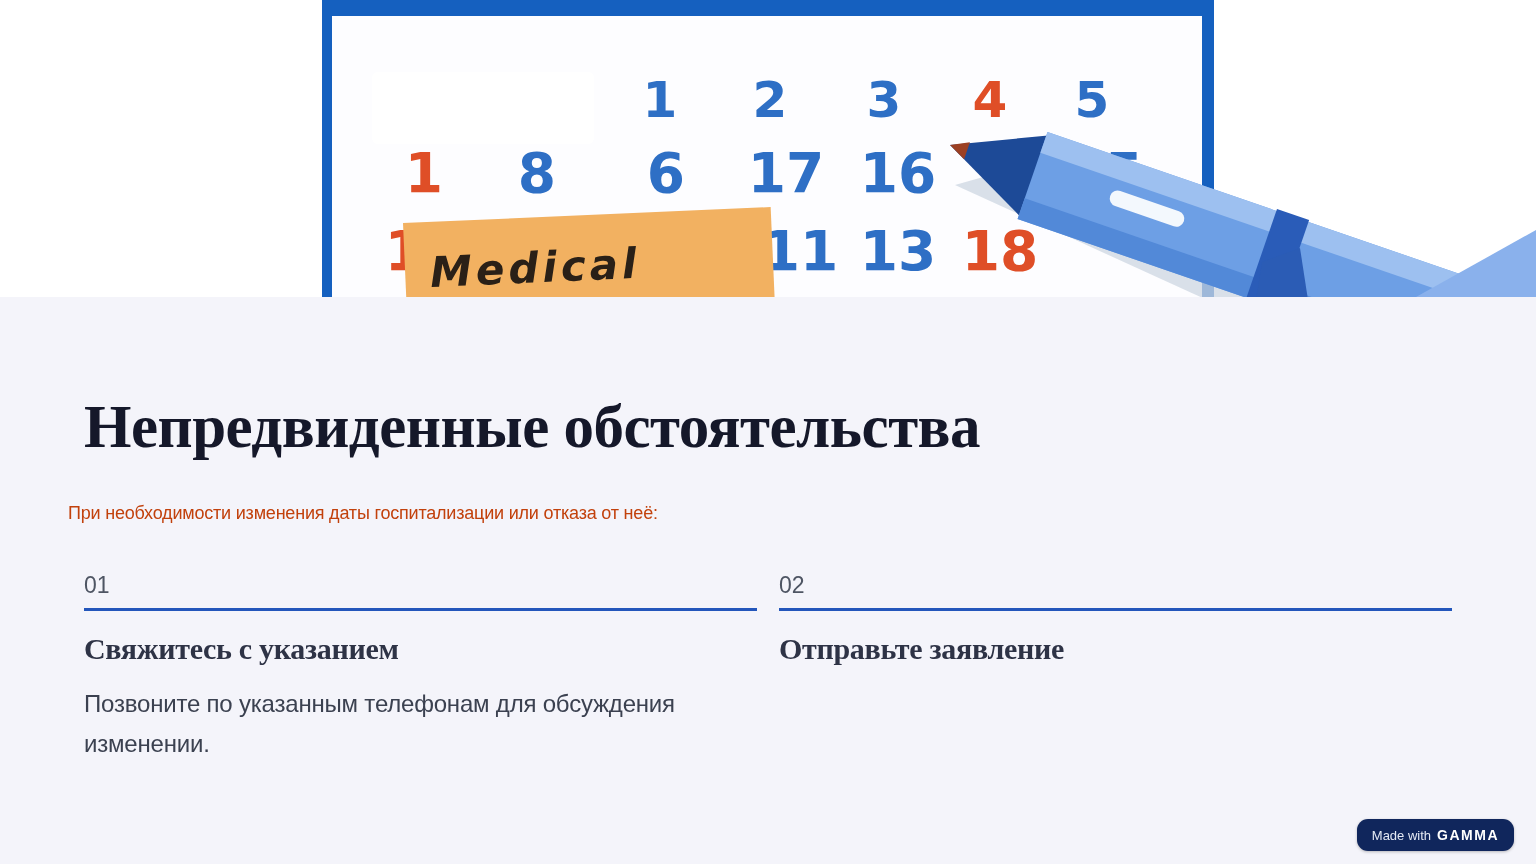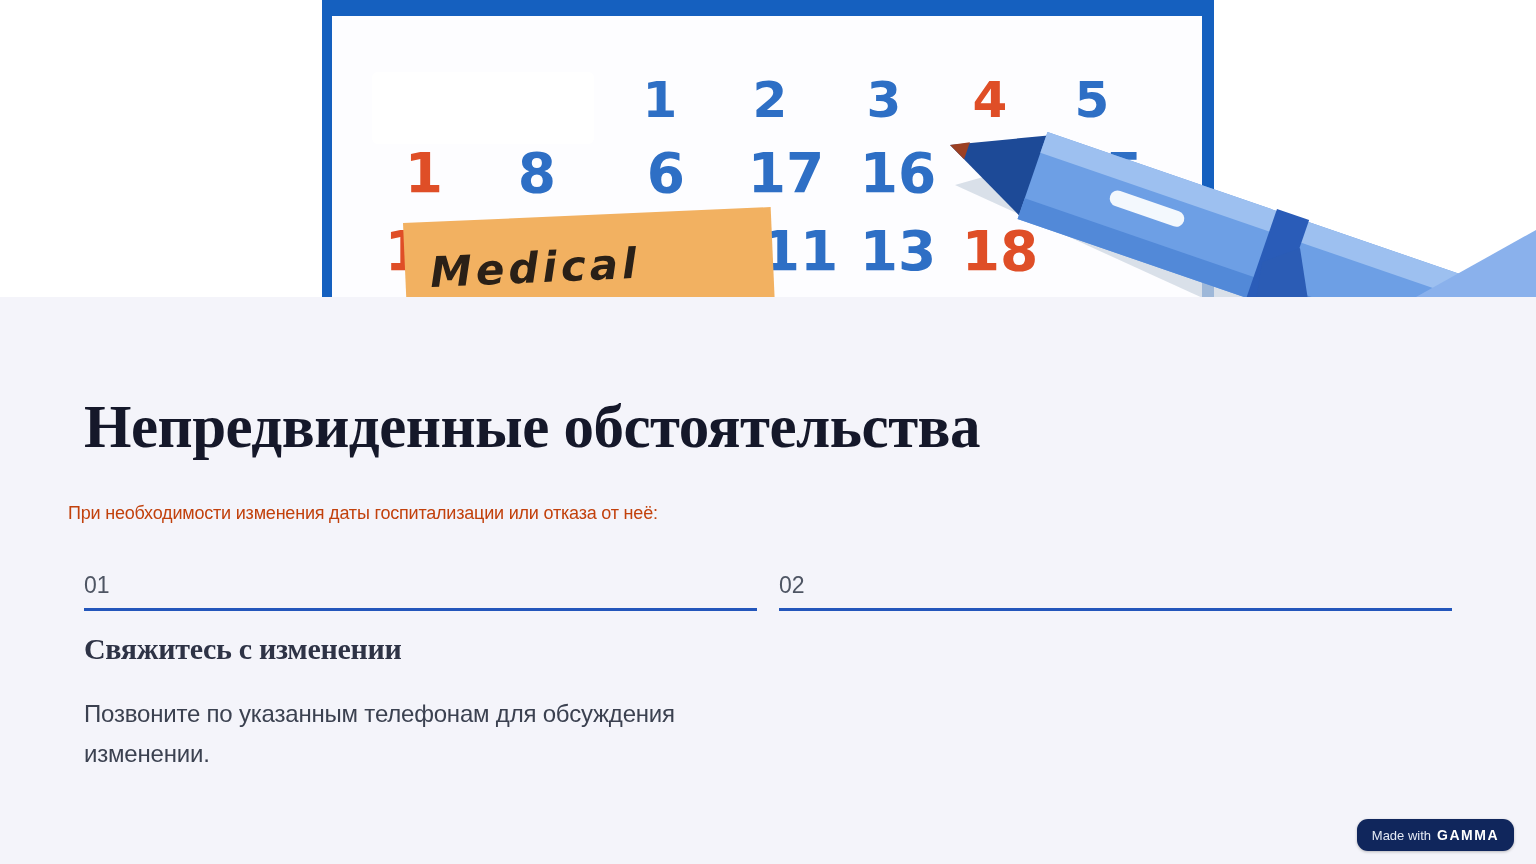--- a/index.html
+++ b/index.html
@@ -32,21 +32,21 @@
   .step{flex:1 1 0;}
   .step-number{
     font-size:23px;color:#4e5563;padding-bottom:9px;
     border-bottom:3px solid var(--accent-blue);
   }
   .step-heading{
     margin-top:21px;font-family:"Liberation Serif",serif;
     font-weight:600;font-size:30px;color:#2e3346;letter-spacing:-0.3px;
   }
   .step-body{
-    margin-top:28px;font-size:24px;line-height:40px;color:#3b4150;letter-spacing:-0.2px;
+    margin-top:18px;font-size:24px;line-height:40px;color:#3b4150;letter-spacing:-0.2px;
   }
 
   .badge{
     position:absolute;right:22px;bottom:13px;height:32px;
     background:var(--badge-bg);border-radius:11px;
     display:flex;align-items:center;padding:0 15px;gap:6px;
     cursor:pointer;box-shadow:0 1px 3px rgba(0,0,0,0.25);
   }
   .badge-prefix{font-size:13px;color:#e4e9f4;}
   .badge-brand{font-size:14px;font-weight:800;color:#ffffff;letter-spacing:1.5px;}
@@ -109,25 +109,26 @@
   </svg>
 </div>
 
 <div class="slide">
   <h1 class="page-title">Непредвиденные обстоятельства</h1>
   <p class="intro">При необходимости изменения даты госпитализации или отказа от неё:</p>
 
   <div class="steps">
     <div class="step">
       <div class="step-number">01</div>
-      <h3 class="step-heading">Свяжитесь с изменении</h3>
+      <h3 class="step-heading">Свяжитесь с указанием</h3>
       <p class="step-body">Позвоните по указанным телефонам для обсуждения изменении.</p>
     </div>
     <div class="step">
       <div class="step-number">02</div>
+      <h3 class="step-heading">Отправьте заявление</h3>
     </div>
   </div>
 
   <div class="badge">
     <span class="badge-prefix">Made with</span>
     <span class="badge-brand">GAMMA</span>
   </div>
 </div>
 
 </body></html>

